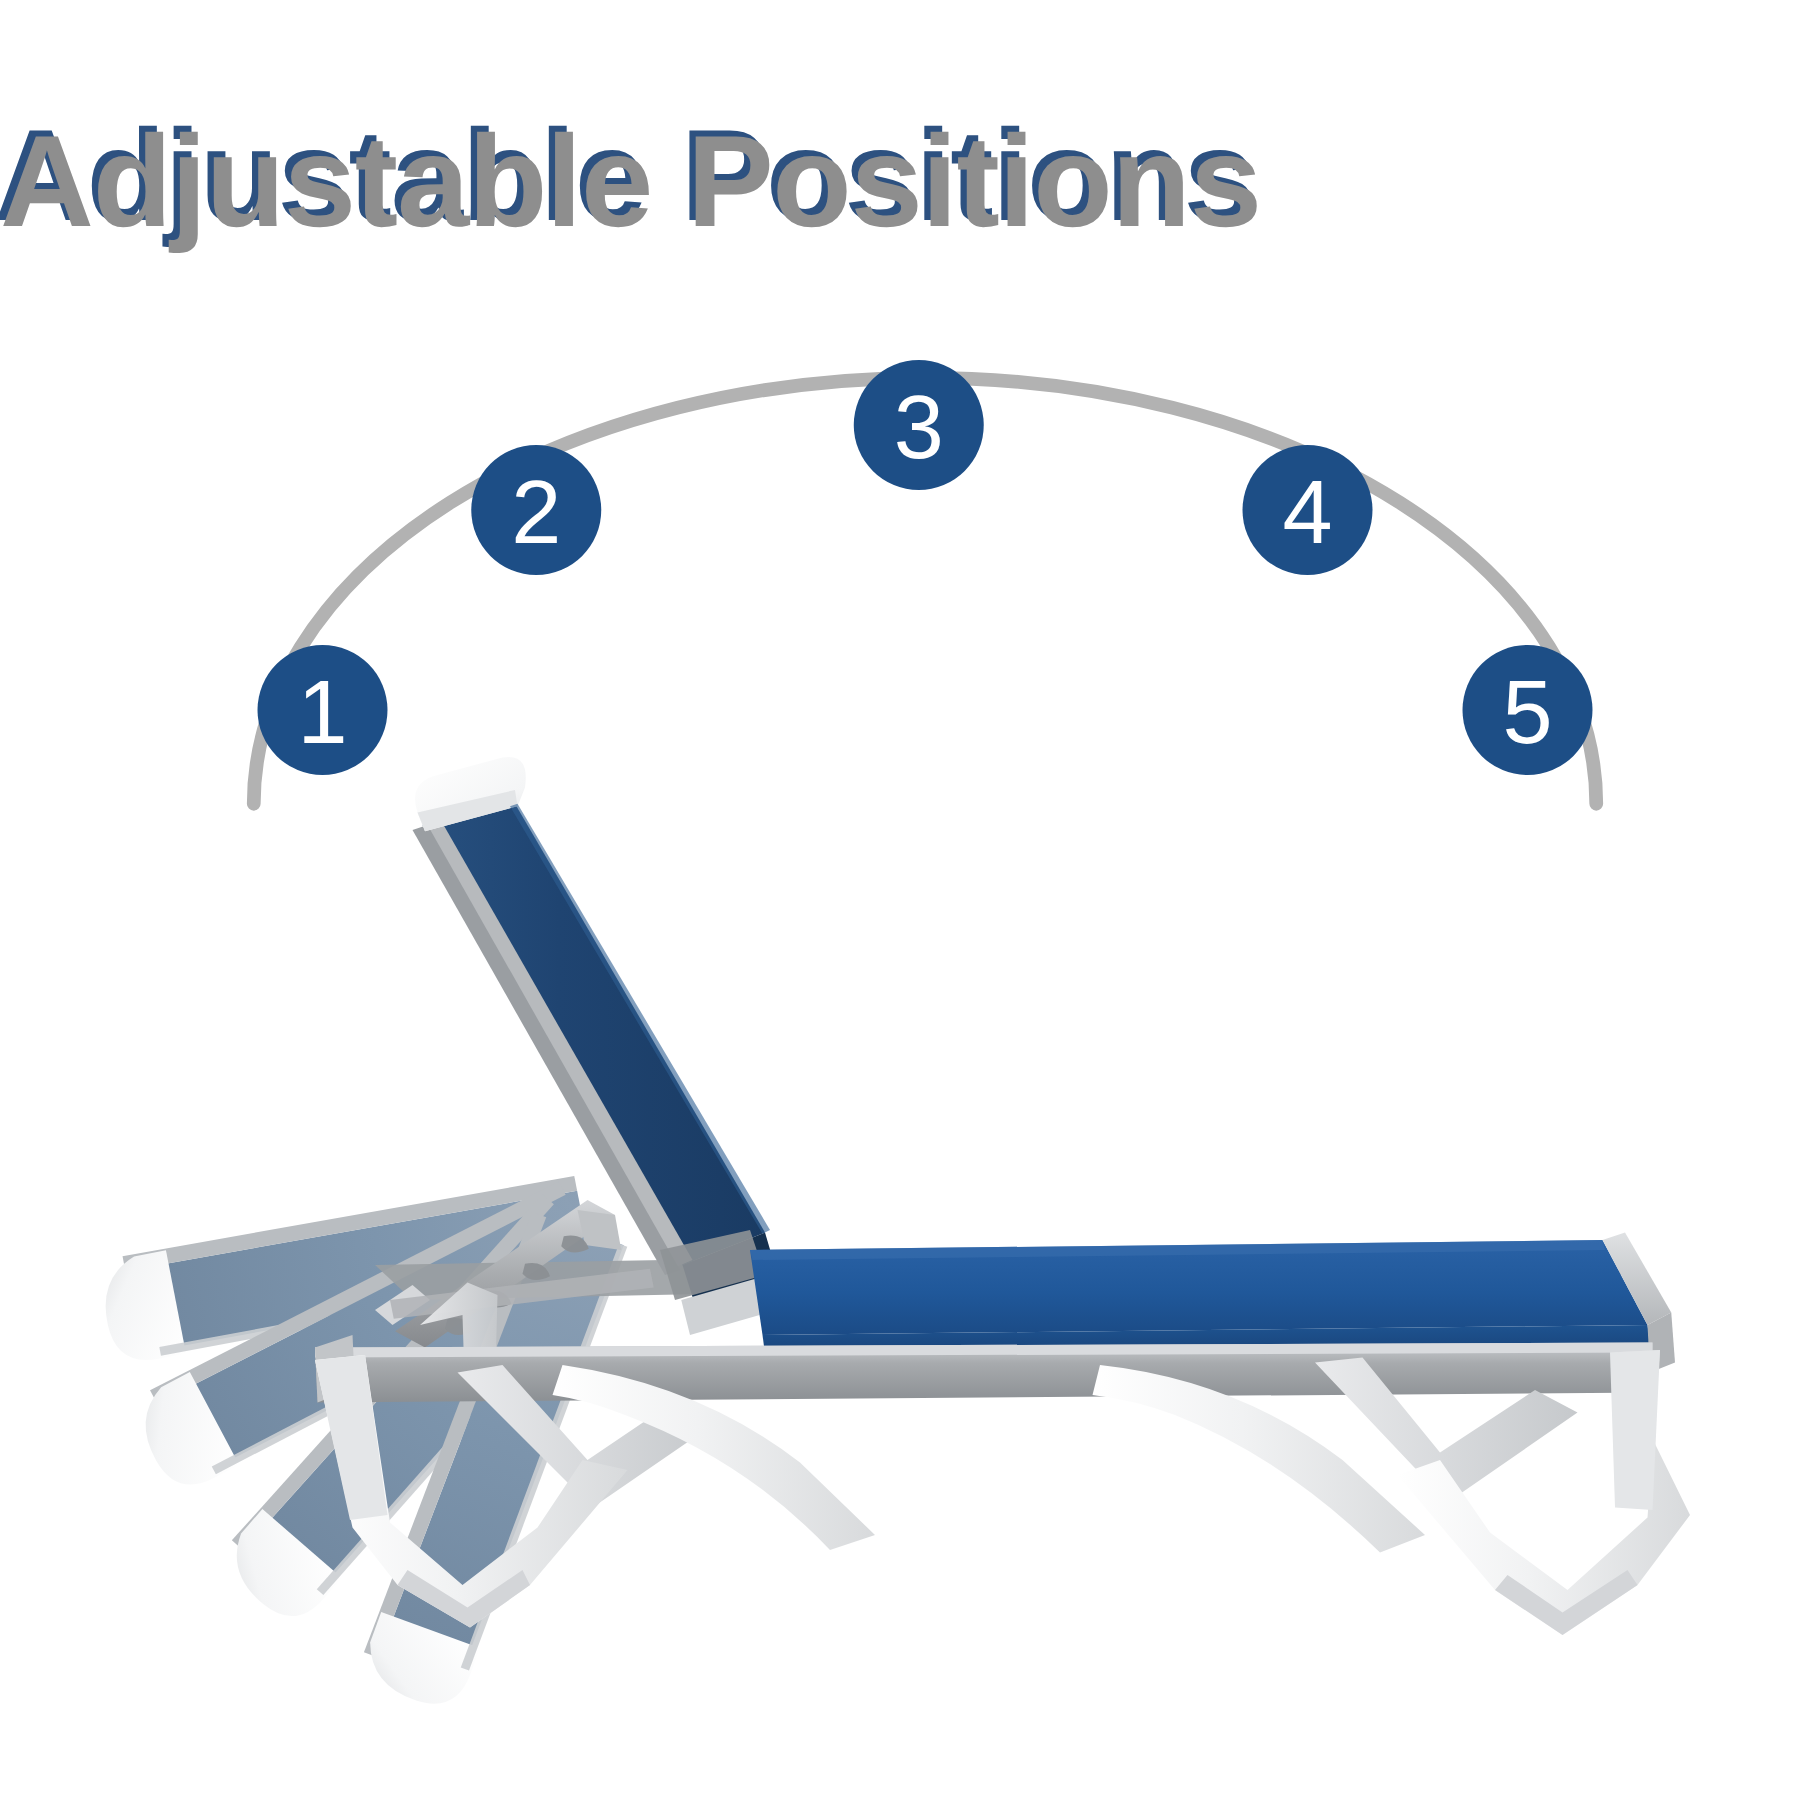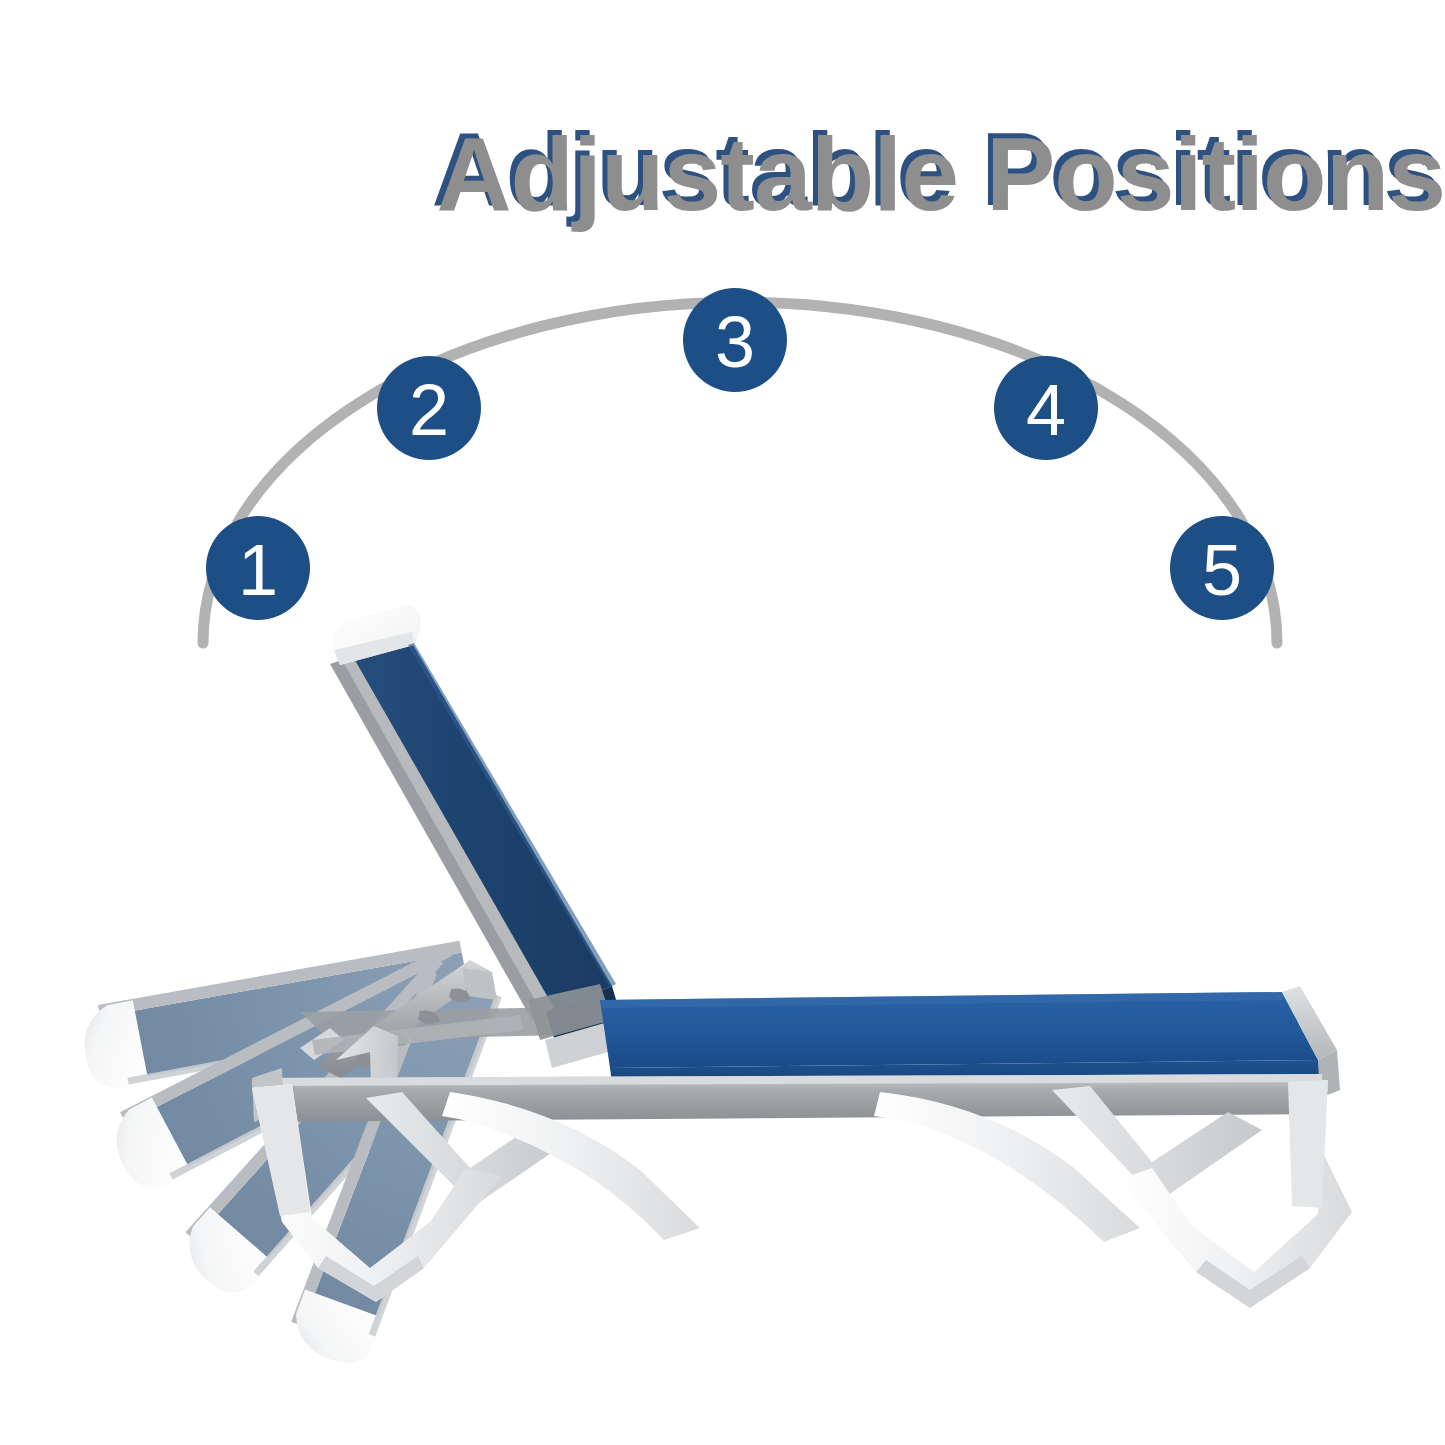--- a/index.html
+++ b/index.html
@@ -17,22 +17,21 @@
     position: relative;
     width: 1445px;
     height: 1445px;
     background: #ffffff;
   }
   #title-wrap {
     position: absolute;
     left: 0;
     top: 92px;
     width: 1445px;
-    text-align: right;
-    margin-top: 28px;
+    text-align: left;
   }
   #page-title {
     display: inline-block;
     font-family: "Liberation Sans", sans-serif;
     font-size: 104px;
     font-weight: 700;
     letter-spacing: -1px;
     color: #8e8e8e;
     text-shadow: -5px -5px 0 #2d5180;
     line-height: 1.05;

